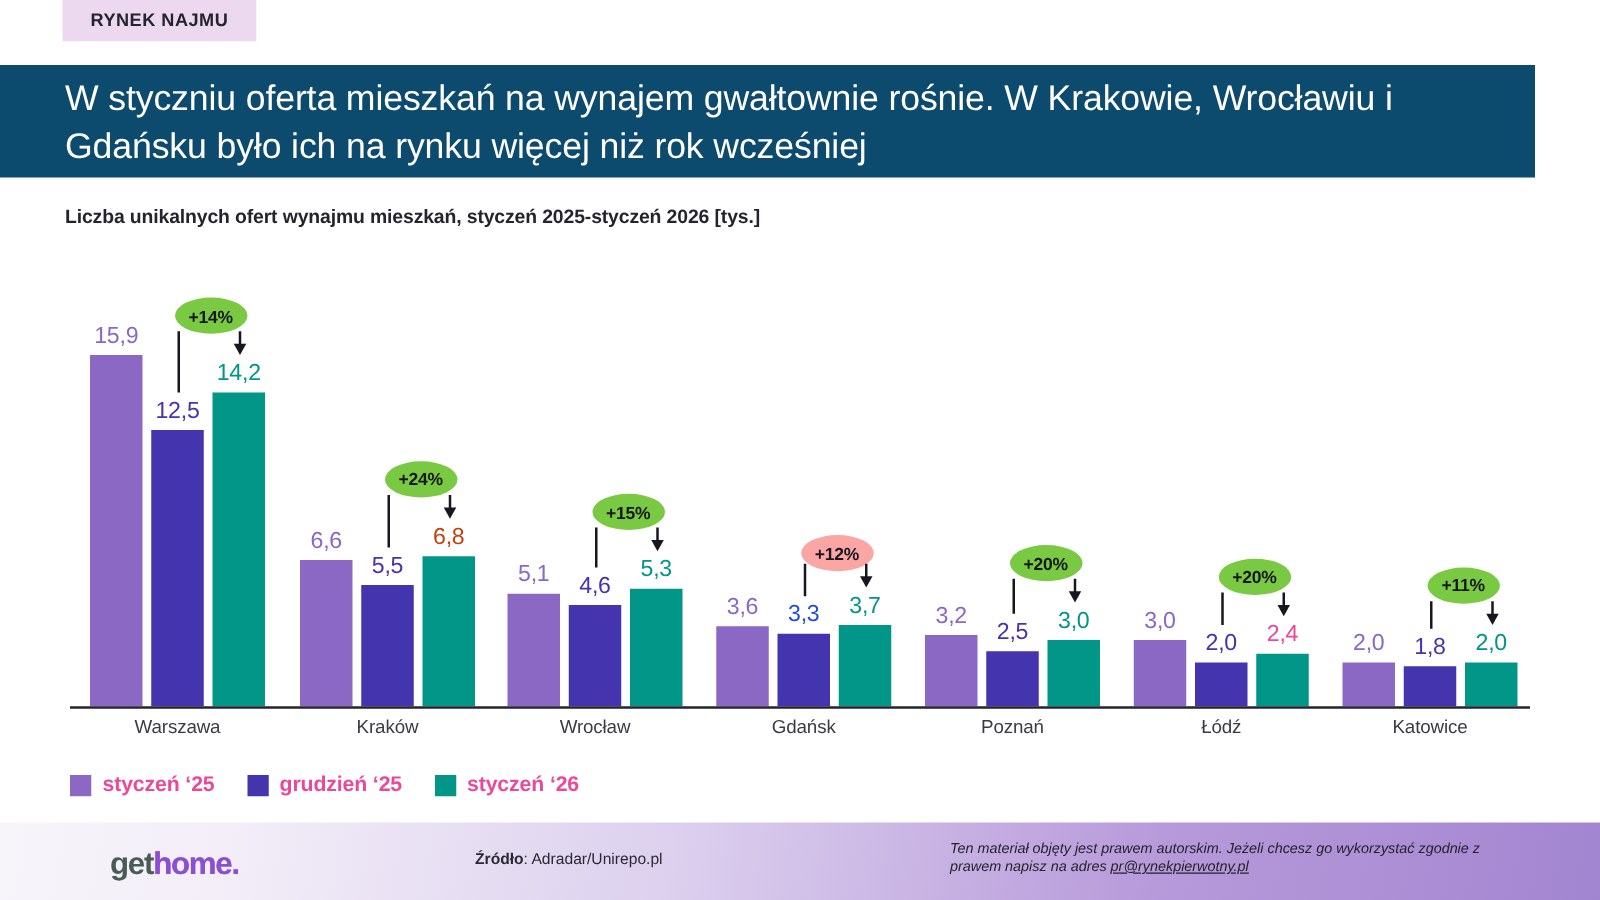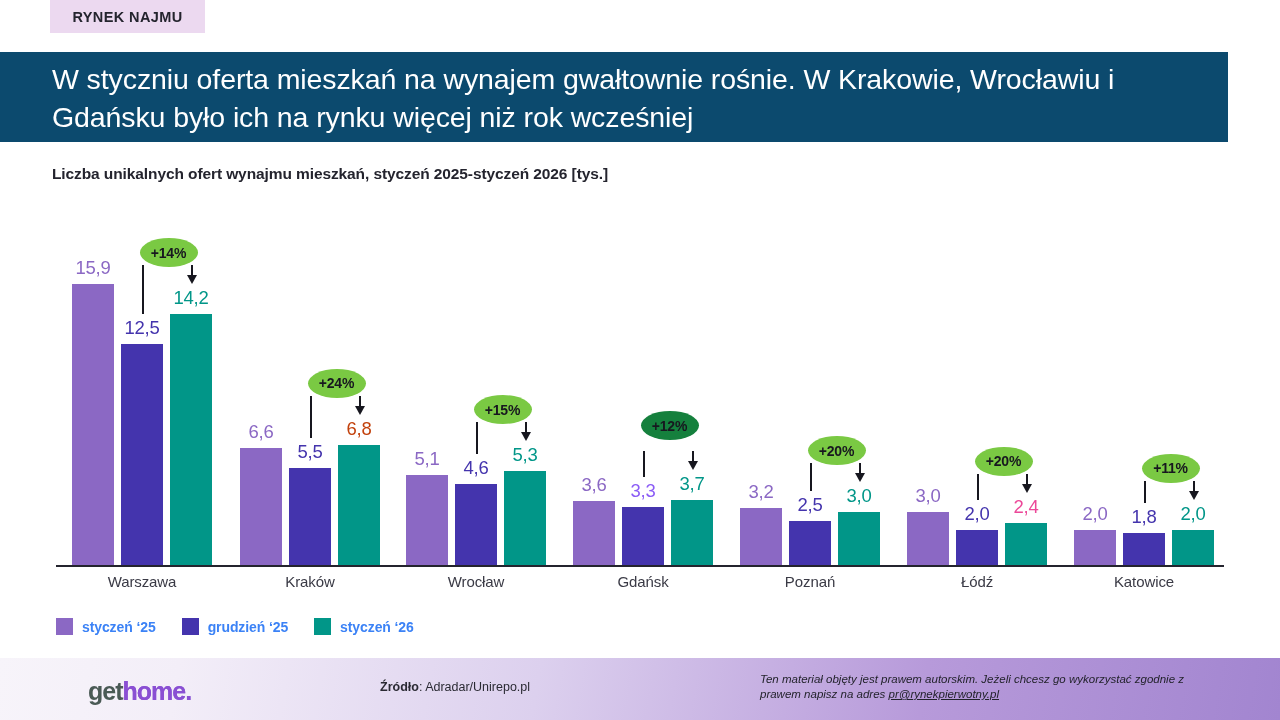--- a/index.html
+++ b/index.html
@@ -68,21 +68,21 @@
     position:absolute;left:56px;top:565px;width:1168px;height:2px;
     background:#24242e;
   }
 
   
   #legend{
     position:absolute;left:56px;top:618px;display:flex;align-items:center;
   }
   .leg-item{display:flex;align-items:center;margin-right:26px;}
   .leg-swatch{width:17px;height:17px;margin-right:9px;}
-  .leg-text{font-size:14px;font-weight:bold;color:#3b82f6;letter-spacing:-.1px;}
+  .leg-text{font-size:17px;font-weight:bold;color:#ec4899;letter-spacing:-.1px;}
 
   
   #footer{
     position:absolute;left:0;top:658px;width:1280px;height:62px;
     background:linear-gradient(100deg,#f7f4fa 0%,#f3eef8 14%,#dcd0ee 42%,#b79ada 72%,#a285d0 100%);
   }
   #logo{
     position:absolute;left:52px;top:19px;font-size:25px;font-weight:bold;
     letter-spacing:-1px;
   }
@@ -148,25 +148,25 @@
       <div class="bar" style="left: 504px; top: 471.402px; width: 42px; height: 93.598px; background: rgb(1, 150, 136);"></div>
       <div class="vlabel" style="color: rgb(1, 150, 136); left: 501px; top: 444.402px; width: 48px; text-align: center;">5,3</div>
       <div class="grp-label" style="left: 388px; top: 573px; width: 176px;">Wrocław</div>
       <div class="badge" style="left: 473.5px; top: 395.402px; width: 58px; height: 29px; background: rgb(122, 201, 67);">+15%</div>
       <div style="position: absolute; left: 476px; top: 422.402px; width: 1.6px; height: 31.362px; background: rgb(23, 23, 31);"></div>
       <div style="position: absolute; left: 525px; top: 422.402px; width: 1.8px; height: 11px; background: rgb(23, 23, 31);"></div>
       <div style="position: absolute; left: 520.8px; top: 432.402px; width: 0px; height: 0px; border-left: 5px solid transparent; border-right: 5px solid transparent; border-top: 9px solid rgb(23, 23, 31);"></div>
       <div class="bar" style="left: 573px; top: 501.424px; width: 42px; height: 63.576px; background: rgb(139, 104, 196);"></div>
       <div class="vlabel" style="color: rgb(139, 104, 196); left: 570px; top: 474.424px; width: 48px; text-align: center;">3,6</div>
       <div class="bar" style="left: 622px; top: 506.722px; width: 42px; height: 58.278px; background: rgb(68, 52, 173);"></div>
-      <div class="vlabel" style="color: #8b5cf6; left: 619px; top: 479.722px; width: 48px; text-align: center;">3,3</div>
+      <div class="vlabel" style="color: #1d4ed8; left: 619px; top: 479.722px; width: 48px; text-align: center;">3,3</div>
       <div class="bar" style="left: 671px; top: 499.658px; width: 42px; height: 65.342px; background: rgb(1, 150, 136);"></div>
       <div class="vlabel" style="color: rgb(1, 150, 136); left: 668px; top: 472.658px; width: 48px; text-align: center;">3,7</div>
       <div class="grp-label" style="left: 555px; top: 573px; width: 176px;">Gdańsk</div>
-      <div class="badge" style="left: 640.5px; top: 411px; width: 58px; height: 29px; background: #15803d;">+12%</div>
+      <div class="badge" style="left: 640.5px; top: 428px; width: 58px; height: 29px; background: #fca5a5;">+12%</div>
       <div style="position: absolute; left: 643px; top: 450.658px; width: 1.6px; height: 26.064px; background: rgb(23, 23, 31);"></div>
       <div style="position: absolute; left: 692px; top: 450.658px; width: 1.8px; height: 11px; background: rgb(23, 23, 31);"></div>
       <div style="position: absolute; left: 687.8px; top: 460.658px; width: 0px; height: 0px; border-left: 5px solid transparent; border-right: 5px solid transparent; border-top: 9px solid rgb(23, 23, 31);"></div>
       <div class="bar" style="left: 740px; top: 508.488px; width: 42px; height: 56.512px; background: rgb(139, 104, 196);"></div>
       <div class="vlabel" style="color: rgb(139, 104, 196); left: 737px; top: 481.488px; width: 48px; text-align: center;">3,2</div>
       <div class="bar" style="left: 789px; top: 520.85px; width: 42px; height: 44.15px; background: rgb(68, 52, 173);"></div>
       <div class="vlabel" style="color: rgb(68, 52, 173); left: 786px; top: 493.85px; width: 48px; text-align: center;">2,5</div>
       <div class="bar" style="left: 838px; top: 512.02px; width: 42px; height: 52.98px; background: rgb(1, 150, 136);"></div>
       <div class="vlabel" style="color: rgb(1, 150, 136); left: 835px; top: 485.02px; width: 48px; text-align: center;">3,0</div>
       <div class="grp-label" style="left: 722px; top: 573px; width: 176px;">Poznań</div>

